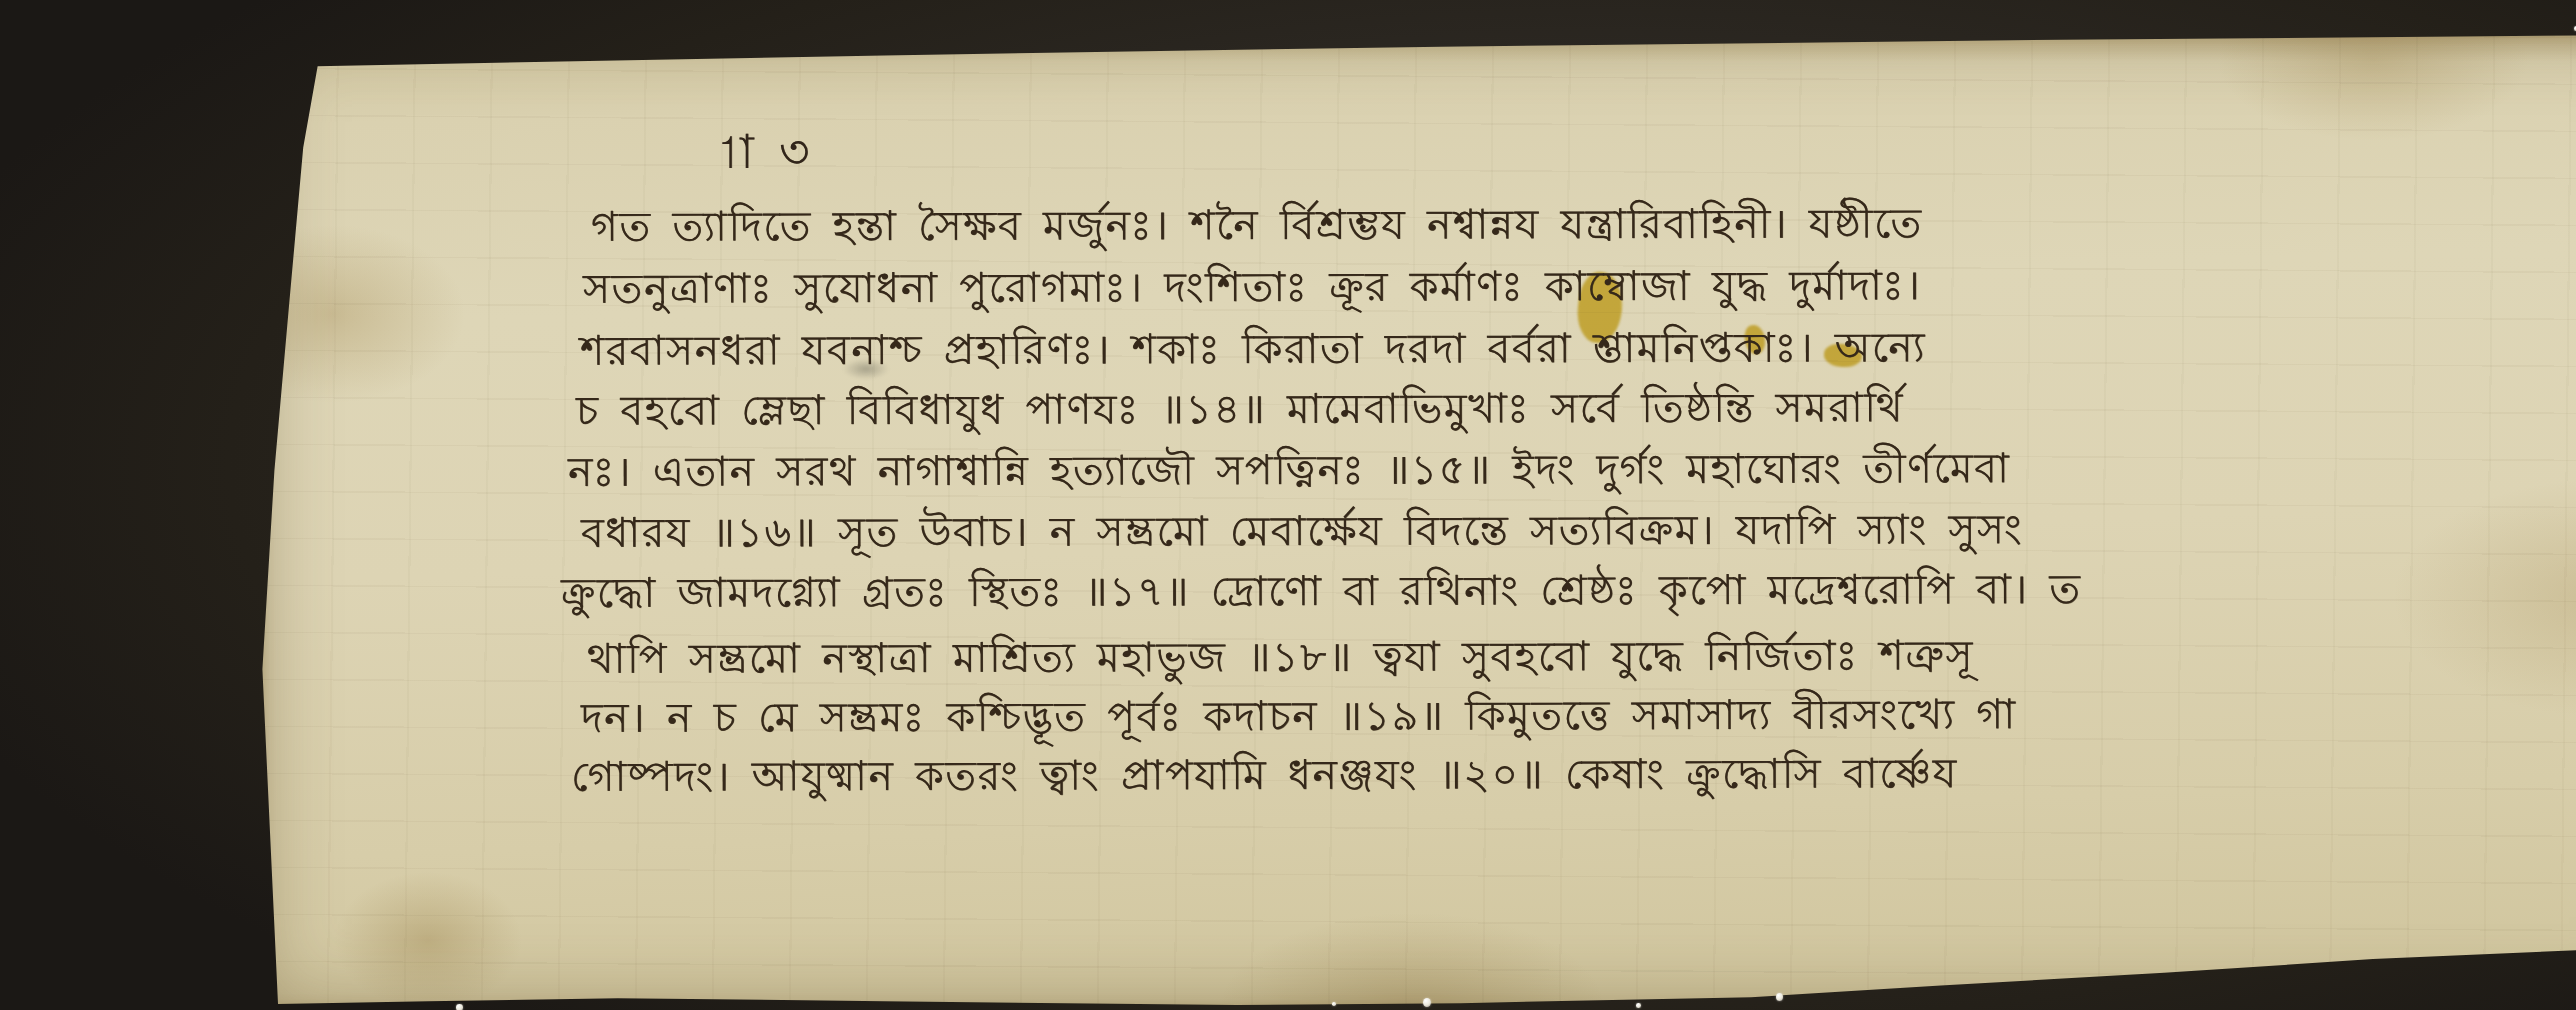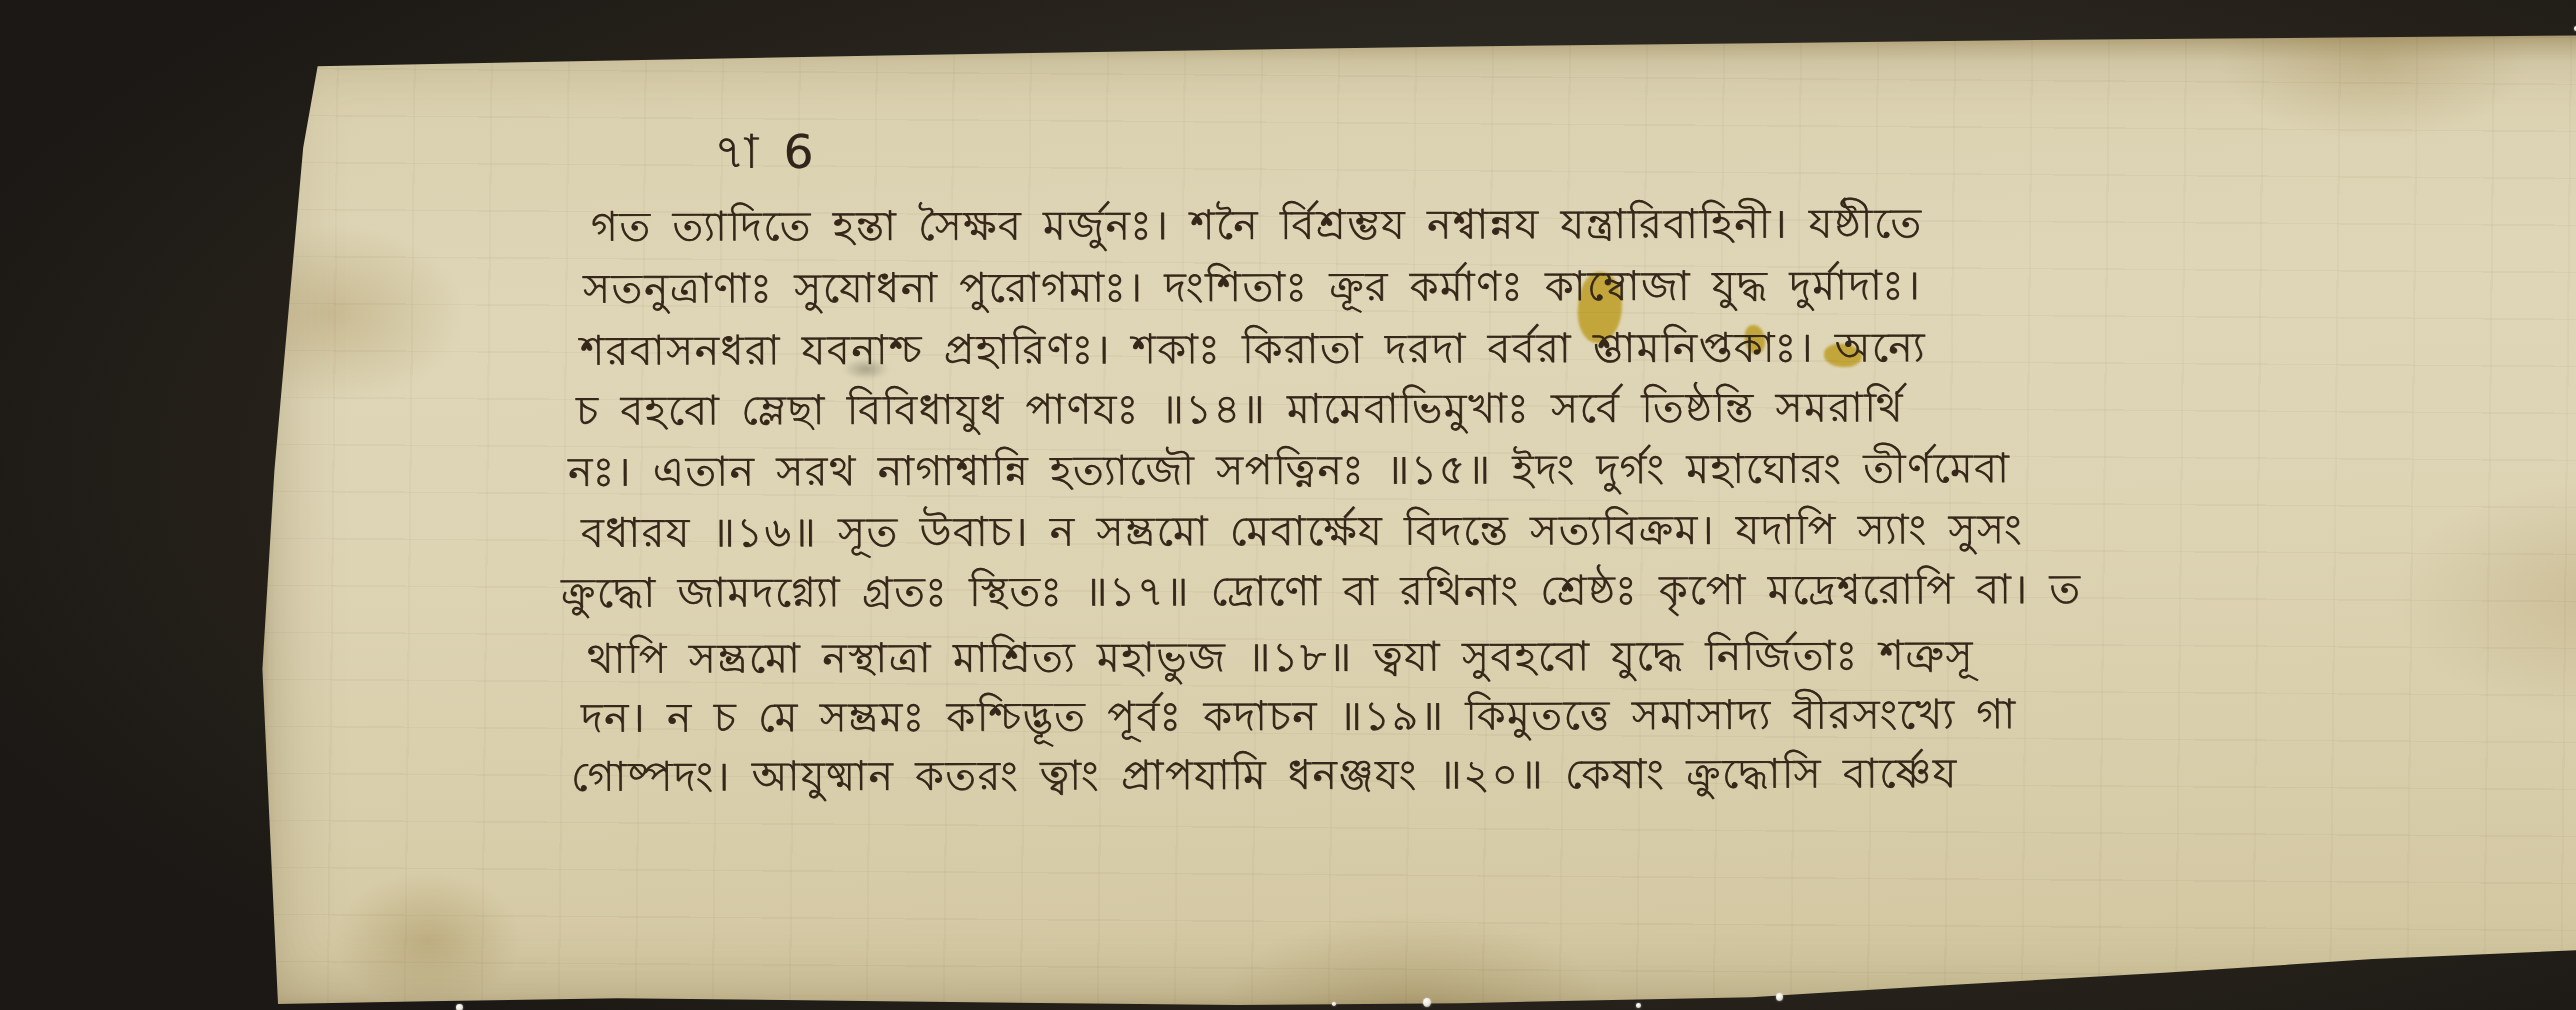--- a/index.html
+++ b/index.html
@@ -108,21 +108,21 @@
     <div class="paper-shading"></div>
     <div class="paper-grain"></div>
   </div>
 
   <div class="hl hl1"></div>
   <div class="hl hl2"></div>
   <div class="hl hl3"></div>
 
   <div class="smudge"></div>
 
-  <div class="folio-mark">৭া 6</div>
+  <div class="folio-mark">1া ৩</div>
 
   <div class="ms-line" style="left:591px;top:202px;">গত ত্যাদিতে হন্তা সৈক্ষব মর্জুনঃ। শনৈ র্বিশ্রম্ভয নশ্বান্নয যন্ত্রারিবাহিনী। যষ্ঠীতে</div>
   <div class="ms-line" style="left:583px;top:264px;">সতনুত্রাণাঃ সুযোধনা পুরোগমাঃ। দংশিতাঃ ক্রূর কর্মাণঃ কাম্বোজা যুদ্ধ দুর্মাদাঃ।</div>
   <div class="ms-line" style="left:580px;top:326px;">শরবাসনধরা যবনাশ্চ প্রহারিণঃ। শকাঃ কিরাতা দরদা বর্বরা শ্তামনিপ্তকাঃ। অন্যে</div>
   <div class="ms-line" style="left:576px;top:386px;">চ বহবো ম্লেছা বিবিধাযুধ পাণযঃ ॥১৪॥ মামেবাভিমুখাঃ সর্বে তিষ্ঠন্তি সমরার্থি</div>
   <div class="ms-line" style="left:568px;top:447px;">নঃ। এতান সরথ নাগাশ্বান্নি হত্যাজৌ সপত্নিনঃ ॥১৫॥ ইদং দুর্গং মহাঘোরং তীর্ণমেবা</div>
   <div class="ms-line" style="left:581px;top:508px;">বধারয ॥১৬॥ সূত উবাচ। ন সম্ভ্রমো মেবার্ক্ষেয বিদন্তে সত্যবিক্রম। যদাপি স্যাং সুসং</div>
   <div class="ms-line" style="left:561px;top:568px;">ক্রুদ্ধো জামদগ্ন্যো গ্রতঃ স্থিতঃ ॥১৭॥ দ্রোণো বা রথিনাং শ্রেষ্ঠঃ কৃপো মদ্রেশ্বরোপি বা। ত</div>
   <div class="ms-line" style="left:587px;top:634px;">থাপি সম্ভ্রমো নস্থাত্রা মাশ্রিত্য মহাভুজ ॥১৮॥ ত্বযা সুবহবো যুদ্ধে নির্জিতাঃ শত্রুসূ</div>
   <div class="ms-line" style="left:581px;top:693px;">দন। ন চ মে সম্ভ্রমঃ কশ্চিদ্ভূত পূর্বঃ কদাচন ॥১৯॥ কিমুতত্তে সমাসাদ্য বীরসংখ্যে গা</div>

